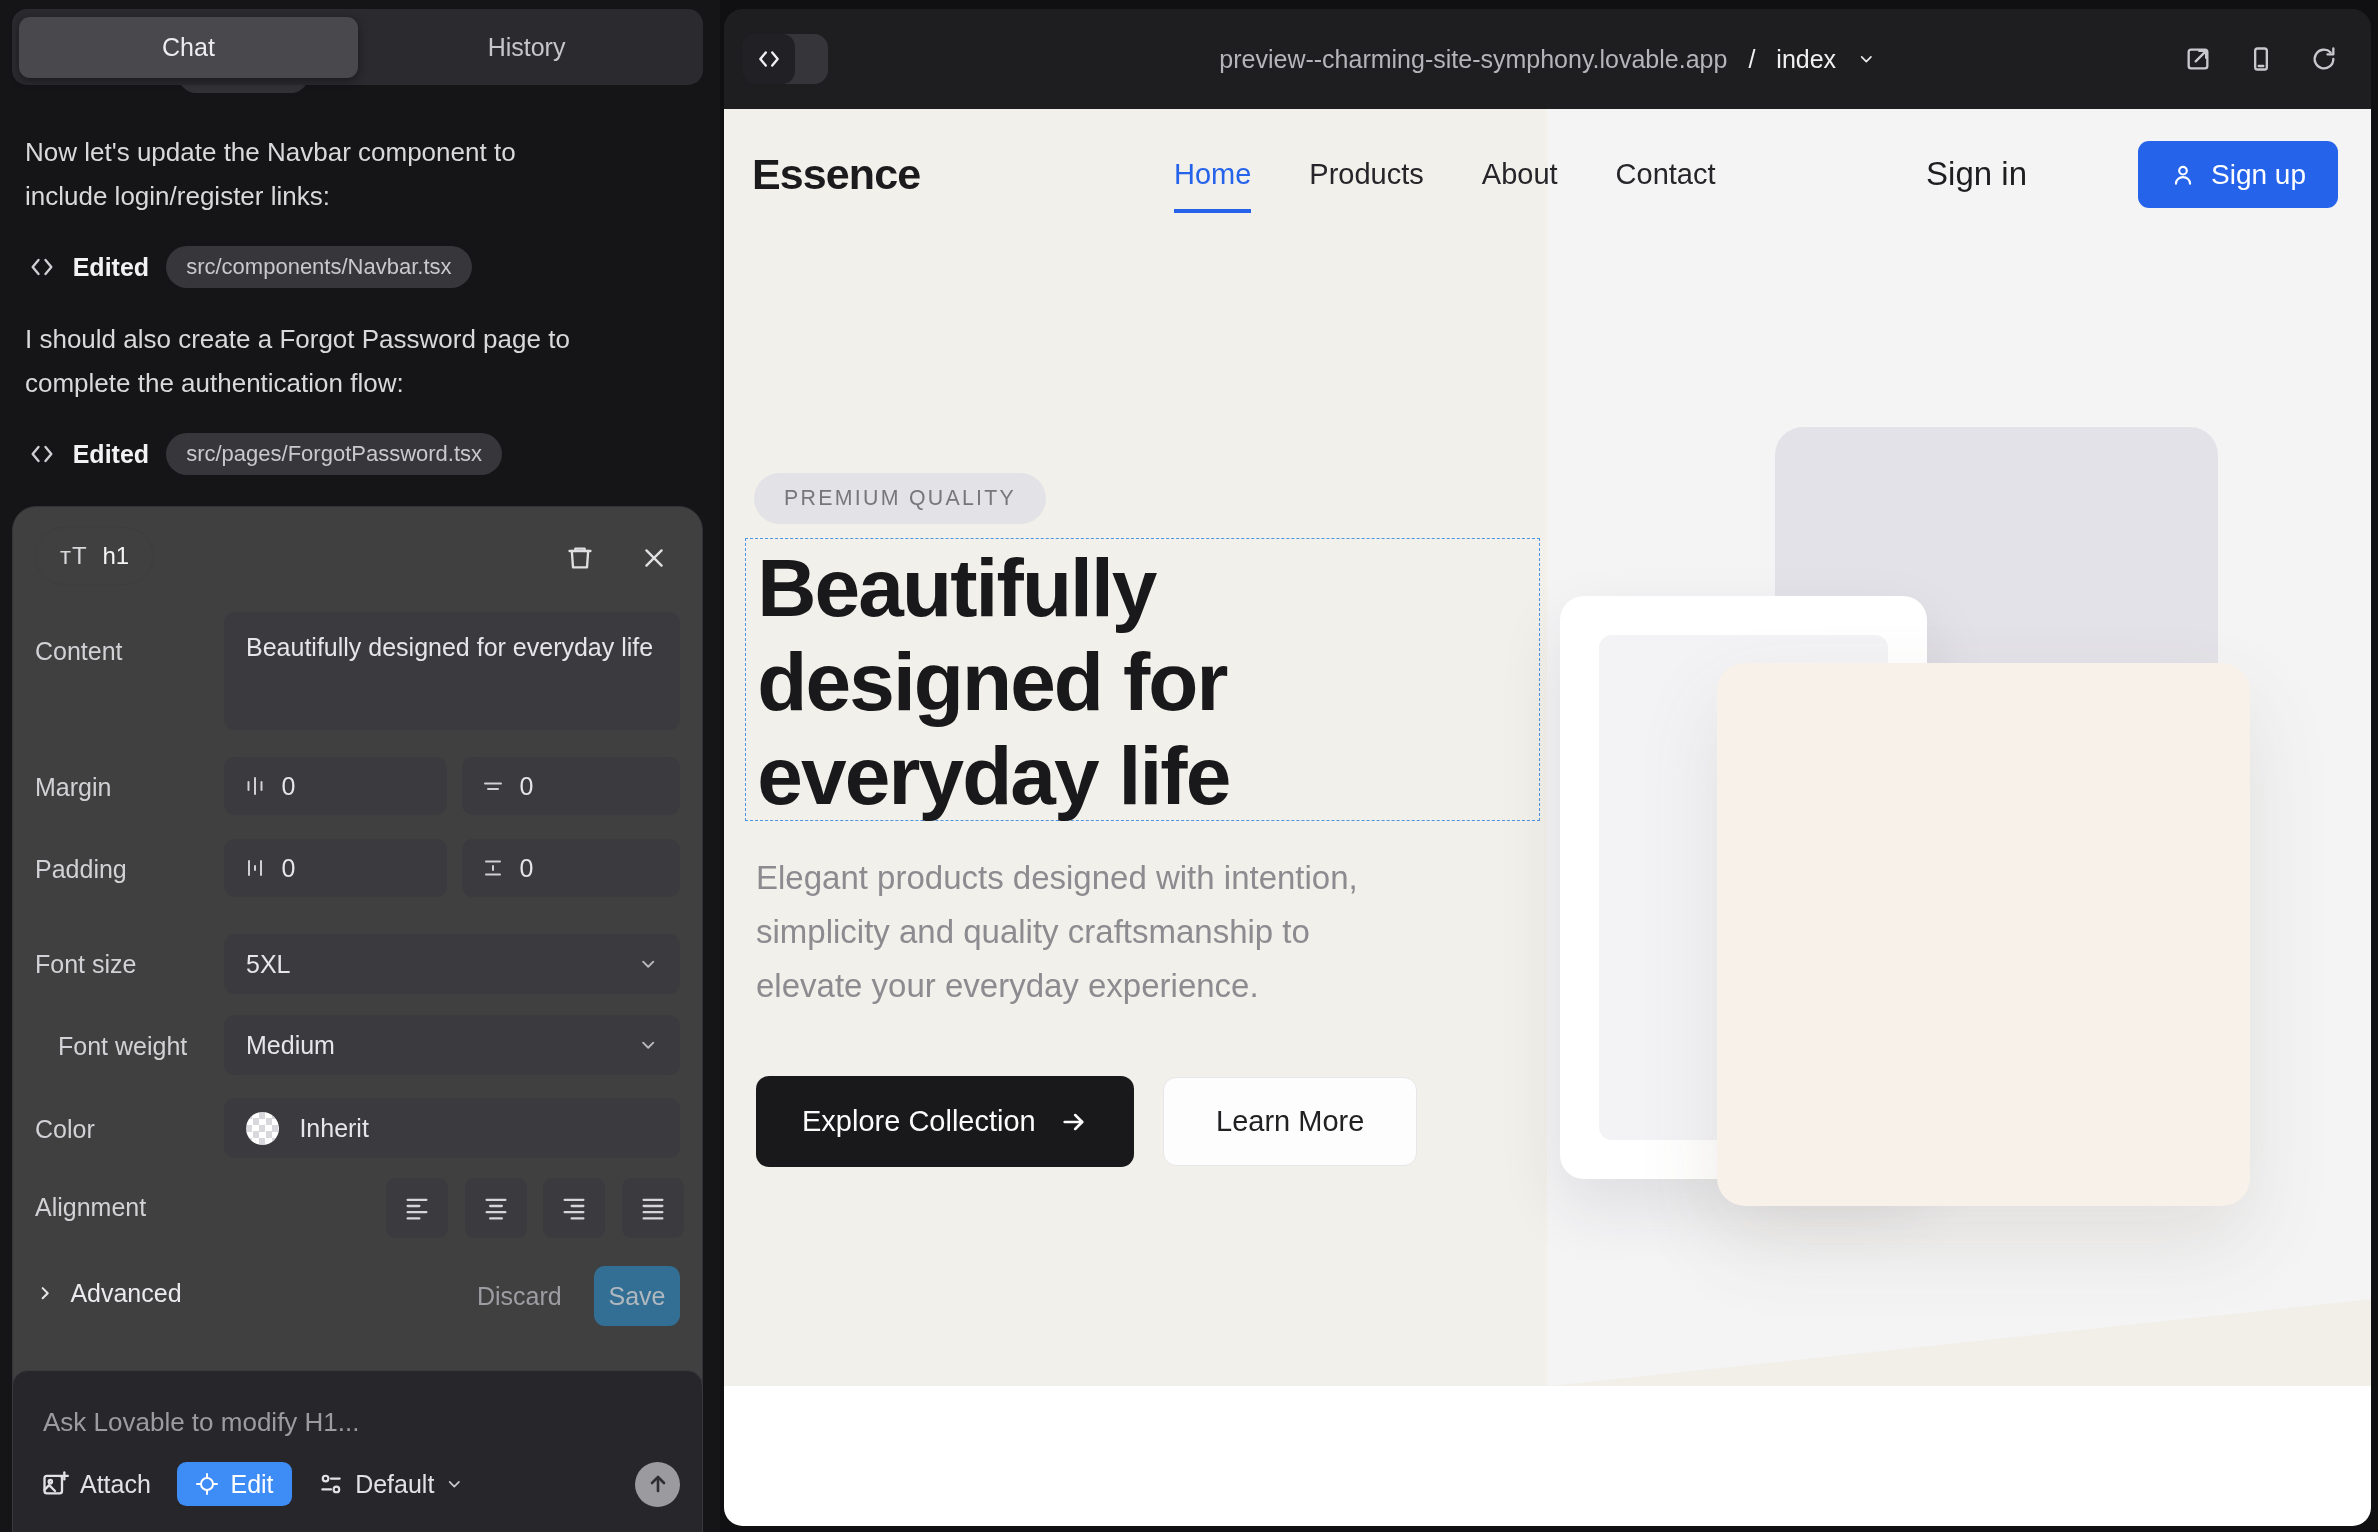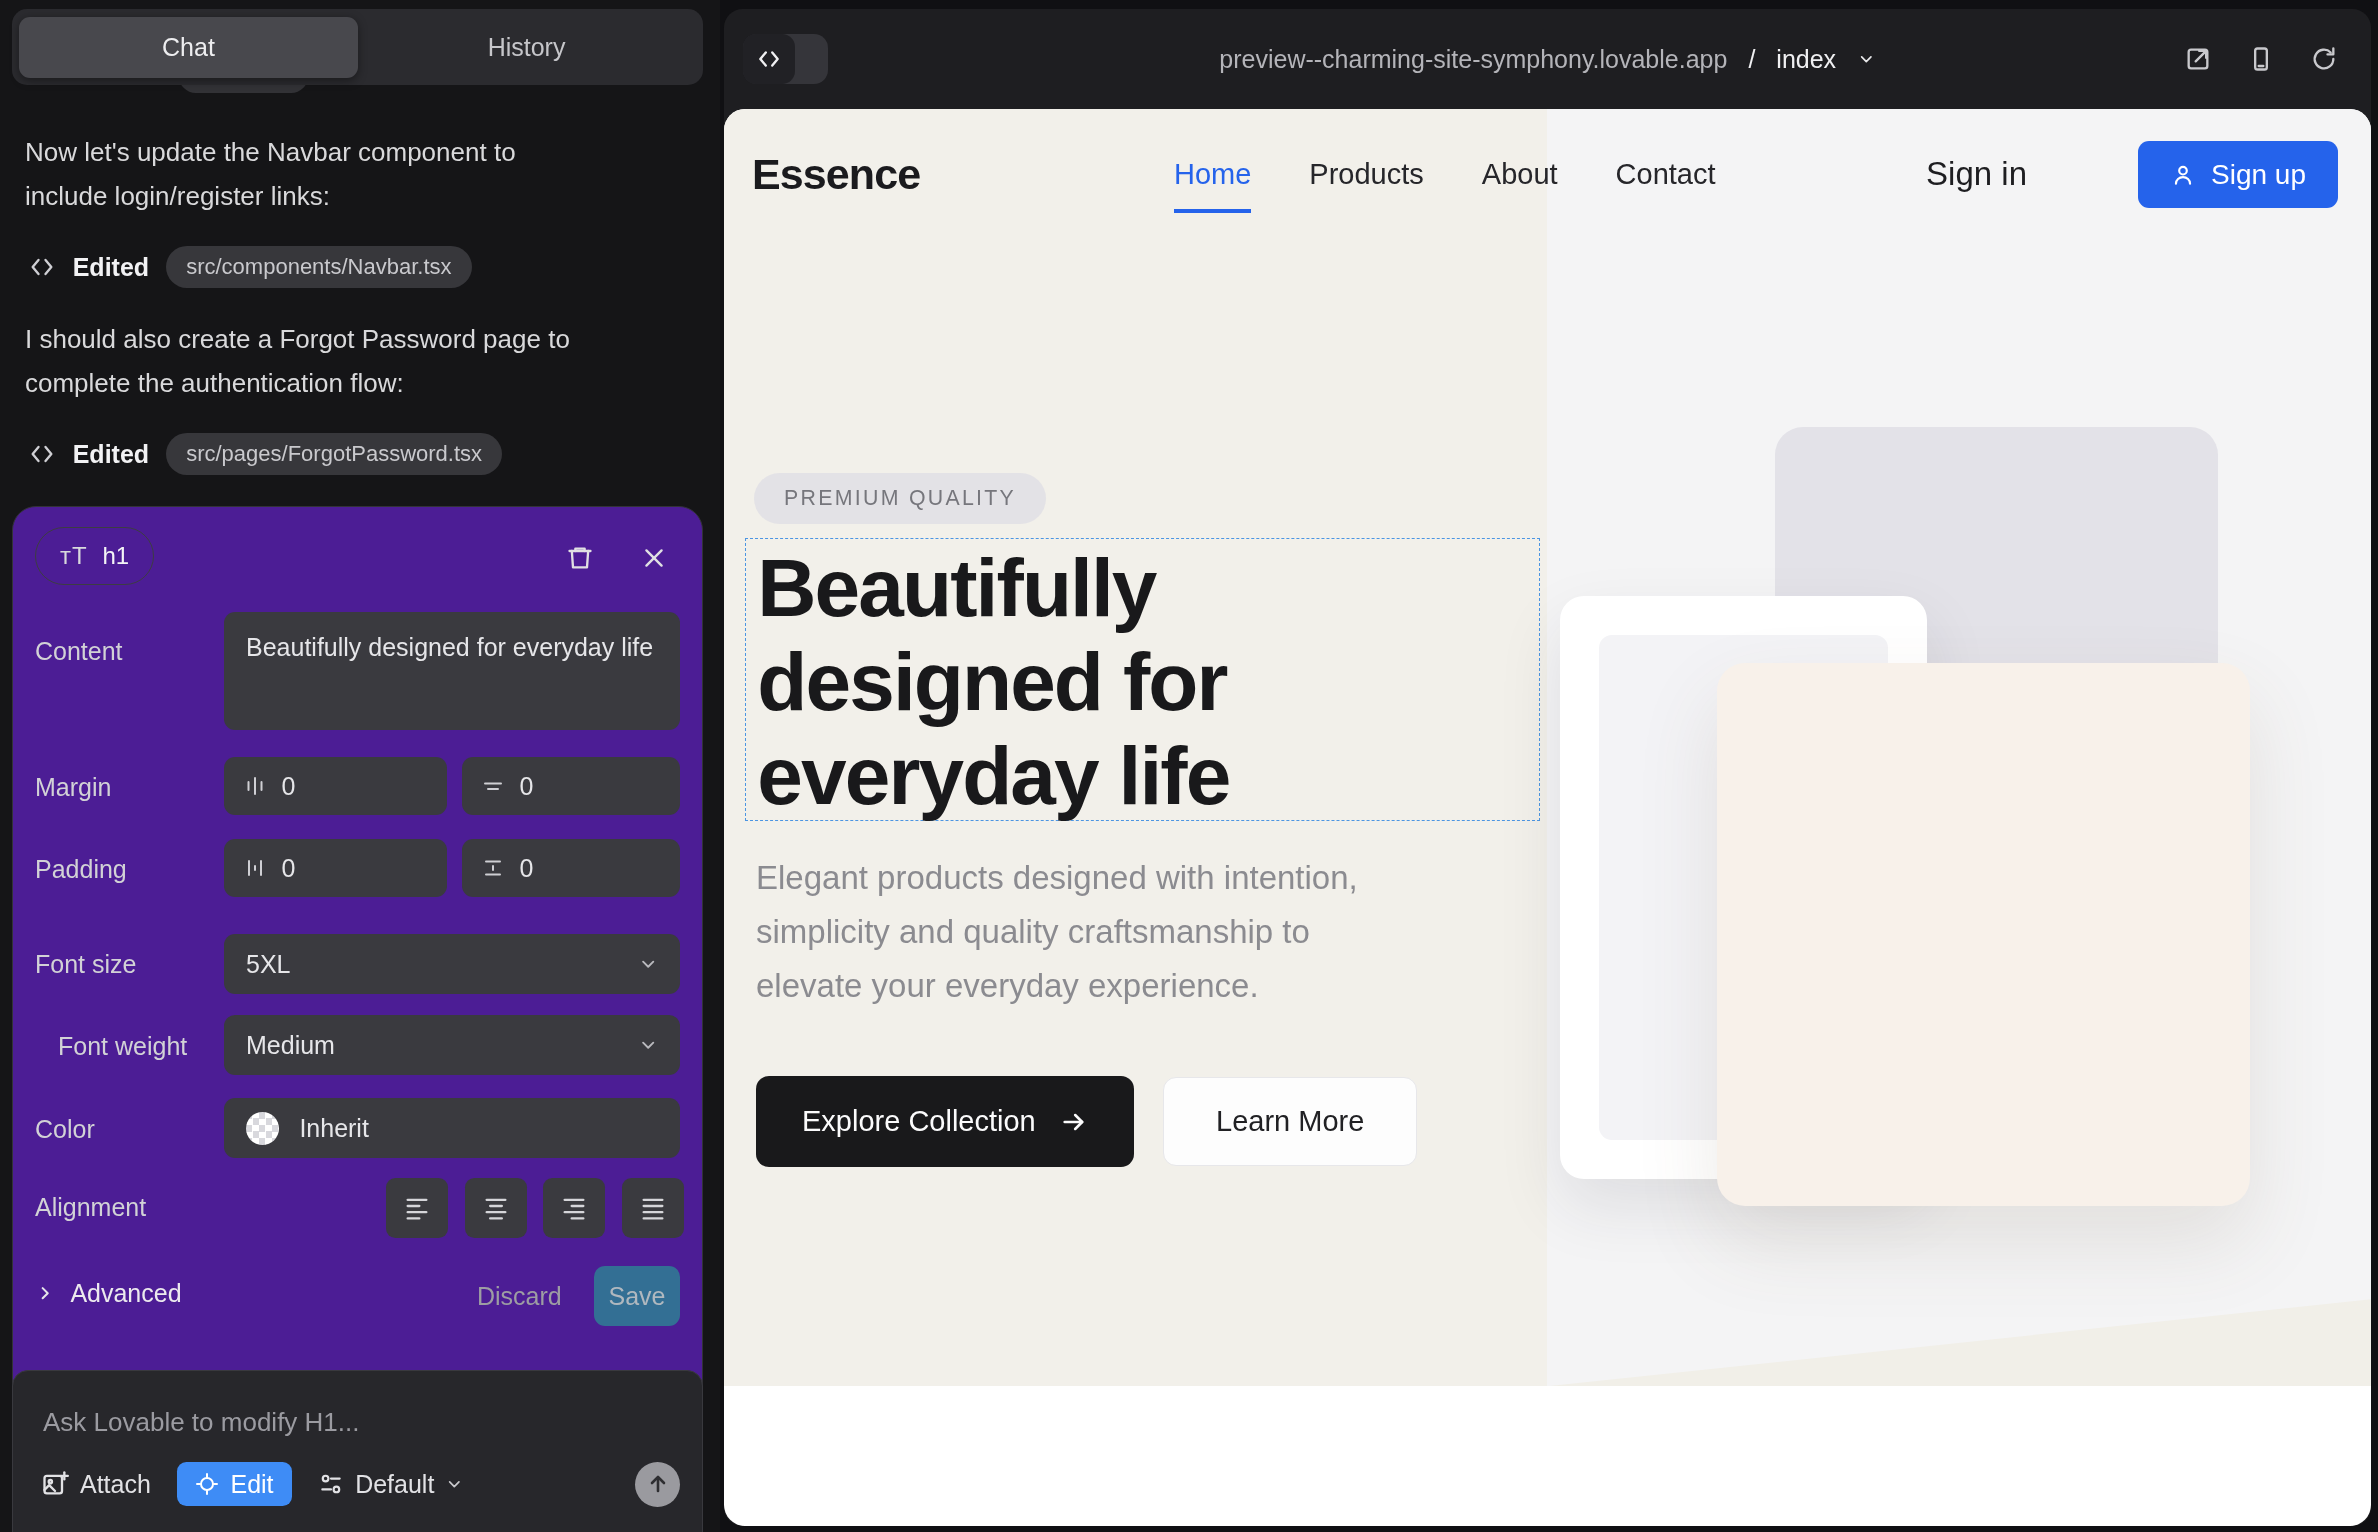--- a/index.html
+++ b/index.html
@@ -39,21 +39,21 @@
   .edited-label { font-size:25px; font-weight:bold; color:#f2f2f4; }
   .file-badge {
     background:#37373b; border-radius:927px; padding:8.3px 20.4px;
     font-size:22px; color:#c9c9cd; white-space:nowrap;
   }
   .code-glyph { color:#cfcfd4; display:flex; align-items:center; }
 
   
   .panel {
     left:12px; top:506px; width:691px; height:1002px;
-    background:#4c1d95; border:1.9px solid #323237; border-radius:24px; z-index:3;
+    background:#404040; border:1.9px solid #323237; border-radius:24px; z-index:3;
   }
   .tag-pill {
     left:22px; top:20.4px; height:58px; padding:0 24px;
     border:1.9px solid #3d3d42; border-radius:927px;
     display:flex; align-items:center; gap:15px;
   }
   .tag-tt { font-size:24px; color:#d8d8dc; letter-spacing:0.9px; }
   .tag-name { font-size:24px; color:#f4f4f6; }
   .icon-btn { width:45px; height:45px; display:flex; align-items:center; justify-content:center; cursor:pointer; }
 
@@ -124,21 +124,21 @@
     position:absolute; left:0; right:0; top:0; height:100px;
     display:flex; align-items:center; justify-content:center; gap:21px;
     font-size:25px; color:#b4b4b9; cursor:pointer;
   }
   .url-path { color:#f0f0f2; }
   .chrome-icons { position:absolute; right:33px; top:0; height:100px; display:flex; align-items:center; gap:35px; }
 
   
   .site {
     position:absolute; left:0; top:100px; right:0; bottom:0;
-    background:#ffffff; overflow:hidden;border-radius:21px;
+    background:#ffffff; overflow:hidden;
   }
   .bg-left  { position:absolute; left:0; top:0; width:823px; height:1277px; background:#f2f0ea; }
   .bg-right { position:absolute; left:823px; right:0; top:0; height:1277px; background:#f4f4f5; }
   .bg-wedge { position:absolute; left:823px; right:0; top:1190px; height:87px; background:#f1efe8;
               clip-path:polygon(0 100%, 100% 0, 100% 100%); }
 
   .site-nav { position:absolute; left:0; top:0; right:0; height:130px; }
   .brand { position:absolute; left:28px; top:41px; font-size:43px; font-weight:bold; letter-spacing:-0.9px; color:#1b1b1e; }
   .nav-links { position:absolute; left:450px; top:0; height:130px; display:flex; align-items:center; gap:58px; }
   .nav-link { font-size:29px; color:#26262a; cursor:pointer; position:relative; }

